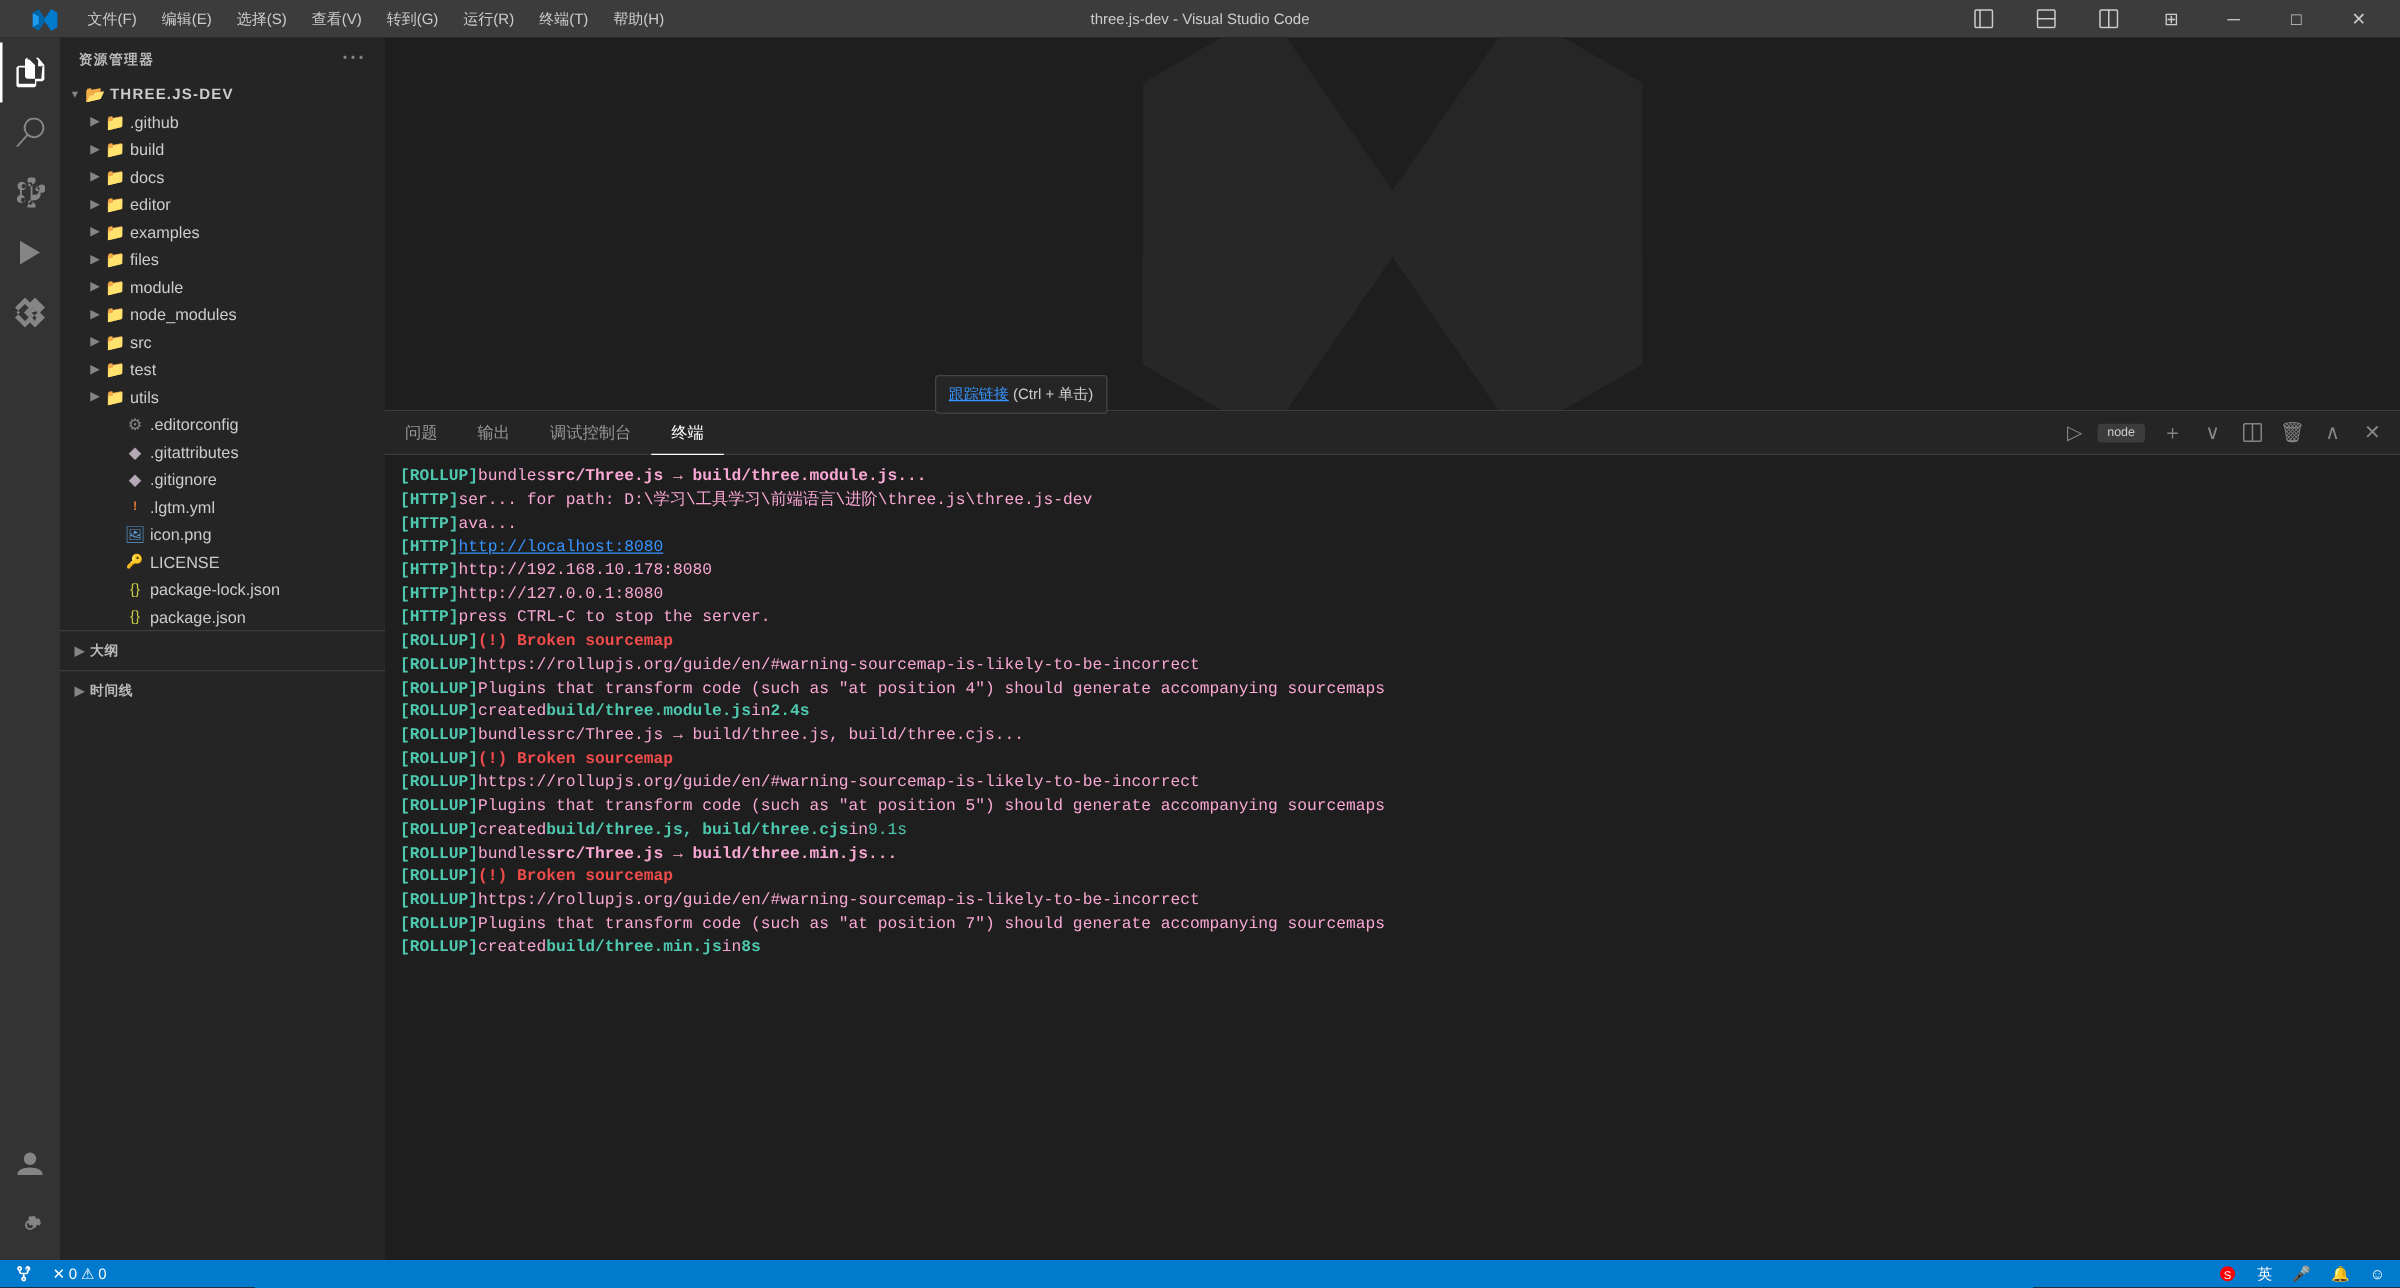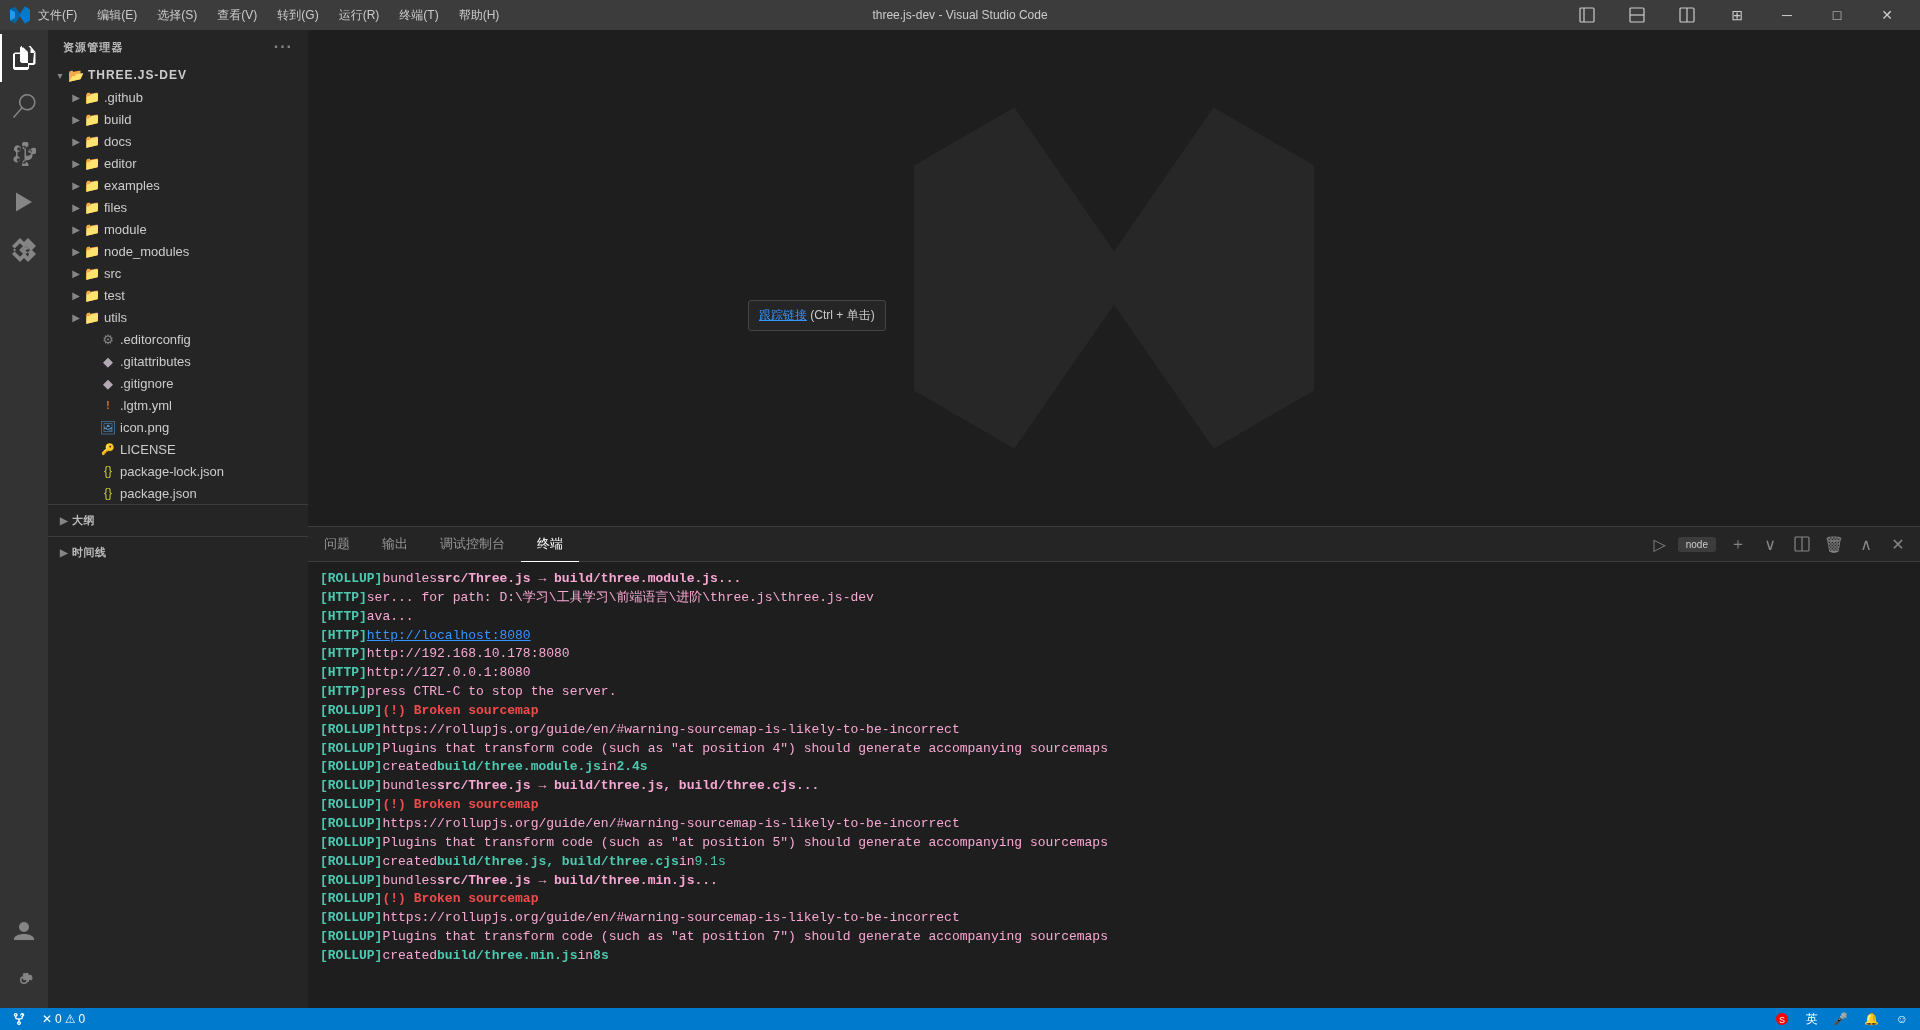--- a/index.html
+++ b/index.html
@@ -19,22 +19,23 @@
       height: 30px;
       background: #3c3c3c;
       display: flex;
       align-items: center;
       justify-content: space-between;
       padding: 0 10px;
       flex-shrink: 0;
     }
     .titlebar-left {
       display: flex;
-      align-items: flex-start;
-      gap: 0;
+      align-items: flex-end;
+      gap: 16px;
+      margin-left: 16px;
     }
     .vscode-logo {
       width: 20px;
       height: 20px;
       color: #0078d4;
     }
     .titlebar-menu {
       display: flex;
       gap: 4px;
     }
@@ -196,21 +197,21 @@
       overflow: hidden;
     }
     .vscode-bg-logo {
       opacity: 0.04;
       width: 400px;
       height: 400px;
     }
 
     
     .panel {
-      height: 482px;
+      height: 680px;
       background: #1e1e1e;
       display: flex;
       flex-direction: column;
       border-top: 1px solid #3c3c3c;
       flex-shrink: 0;
     }
     .panel-tabs {
       display: flex;
       align-items: center;
       background: #252526;
@@ -621,21 +622,21 @@
           <div class="t-line">
             <span class="t-rollup">[ROLLUP]</span>
             <span class="t-text"> created </span>
             <span class="t-green" style="font-weight: bold;">build/three.module.js</span>
             <span class="t-text"> in </span>
             <span class="t-green" style="font-weight: bold;">2.4s</span>
           </div>
           <div class="t-line">
             <span class="t-rollup">[ROLLUP]</span>
             <span class="t-text"> bundles </span>
-            <span class="t-text" style="font-weight: bold;">src/Three.js → build/three.js, build/three.cjs...</span>
+            <span class="t-text" style="font-weight: normal;">src/Three.js → build/three.js, build/three.cjs...</span>
           </div>
           <div class="t-line">
             <span class="t-rollup">[ROLLUP]</span>
             <span class="t-warn"> (!) Broken sourcemap</span>
           </div>
           <div class="t-line">
             <span class="t-rollup">[ROLLUP]</span>
             <span class="t-text"> https://rollupjs.org/guide/en/#warning-sourcemap-is-likely-to-be-incorrect</span>
           </div>
           <div class="t-line">

